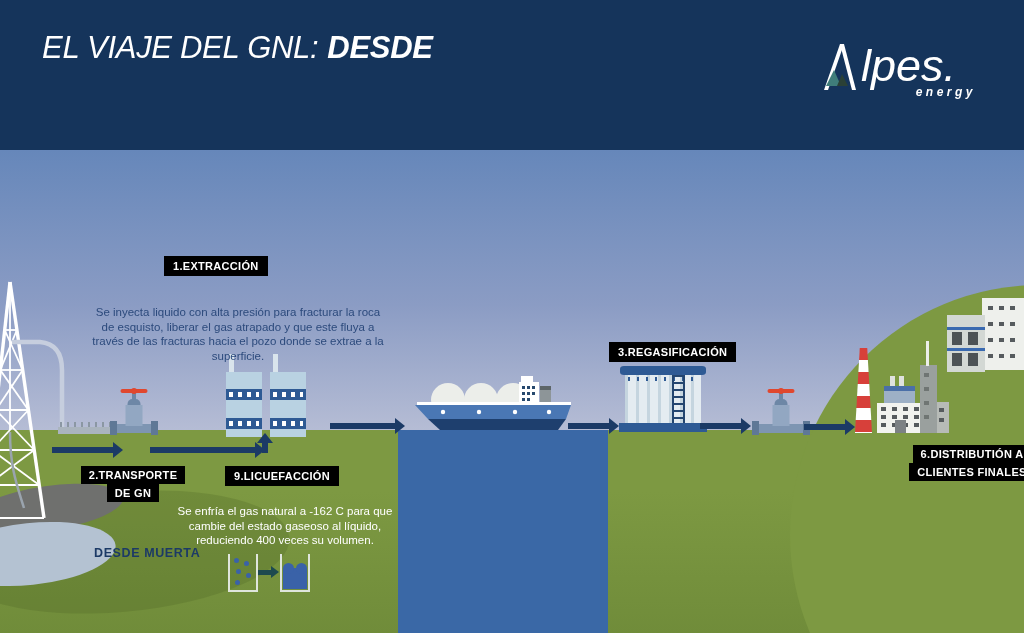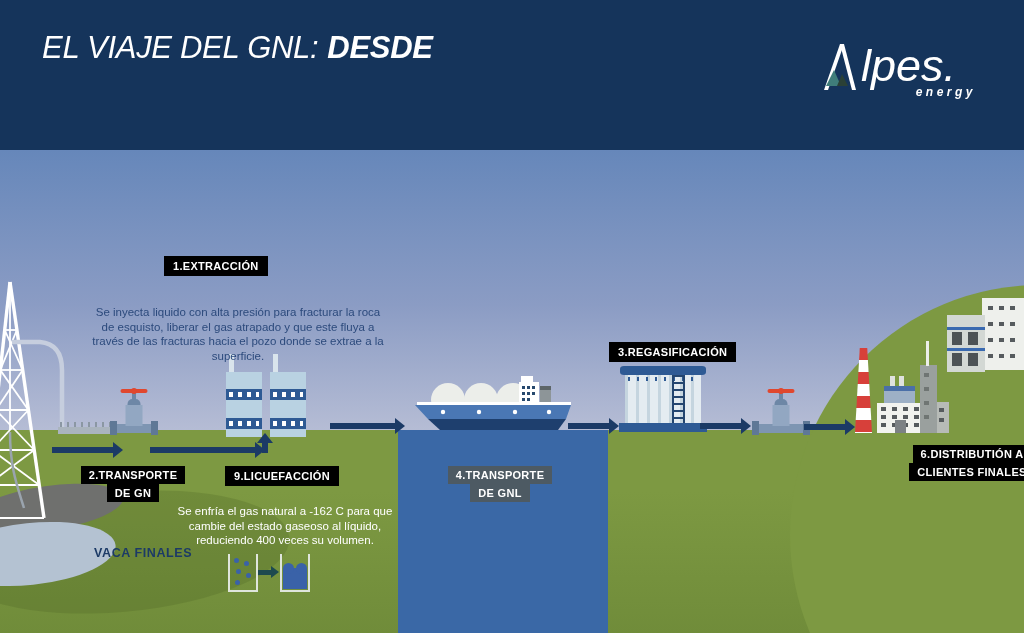--- a/index.html
+++ b/index.html
@@ -309,36 +309,32 @@
 
   <div class="badge abs" style="left:164px;top:256px;">1.EXTRACCIÓN</div>
 
   <div class="badge2" style="left:83px;top:466px;width:100px;">
     <span class="badge">2.TRANSPORTE</span>
     <span class="badge">DE GN</span>
   </div>
 
   <div class="badge abs" style="left:225px;top:466px;">9.LICUEFACCIÓN</div>
 
-  <div class="badge2 slate" style="left:450px;top:466px;width:100px;">
-    <span class="badge">4.TRANSPORTE</span>
-    <span class="badge">DE GNL</span>
-  </div>
 
   <div class="badge abs" style="left:609px;top:342px;">3.REGASIFICACIÓN</div>
 
   <div class="badge2" style="left:917px;top:445px;width:110px;">
     <span class="badge">6.DISTRIBUTIÓN A</span>
     <span class="badge">CLIENTES FINALES</span>
   </div>
 
   <div class="desc navy" style="left:88px;top:283px;width:300px;">Se inyecta liquido con alta presión para fracturar la roca de esquisto, liberar el gas atrapado y que este fluya a través de las fracturas hacia el pozo donde se extrae a la superficie.</div>
   <div class="desc white" style="left:176px;top:504px;width:218px;">Se enfría el gas natural a -162 C para que cambie del estado gaseoso al líquido, reduciendo 400 veces su volumen.</div>
 
-  <div class="sitelabel" style="left:94px;top:546px;">VACA FINALES</div>
+  <div class="sitelabel" style="left:94px;top:546px;">DESDE MUERTA</div>
 
   <div class="header">
     <div class="title">
       <div class="line">
         <span class="reg">EL VIAJE DEL GNL:</span><span class="bold">DESDE</span>
       </div>
     </div>
     <div class="logo">
       <div class="logo-row">
         <svg style="position:static;" width="44" height="50" viewBox="0 0 44 50">

